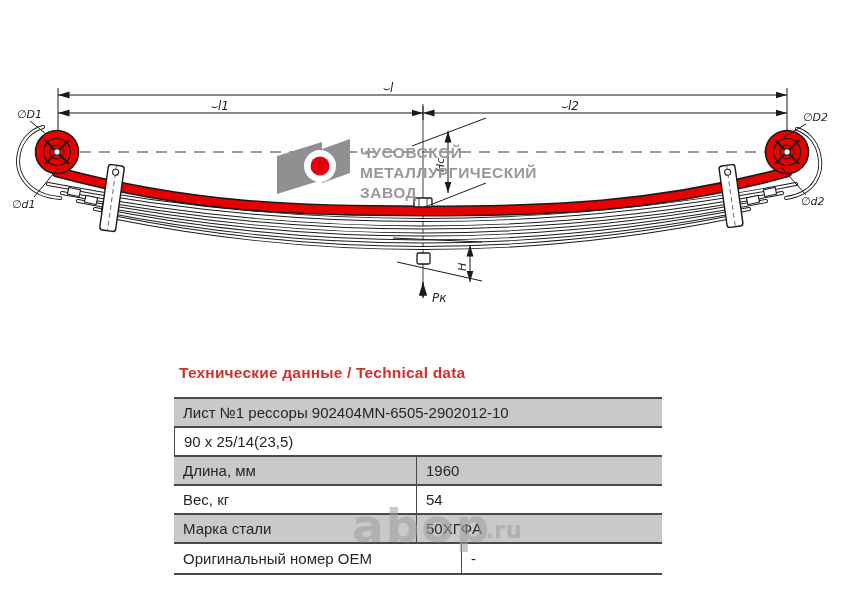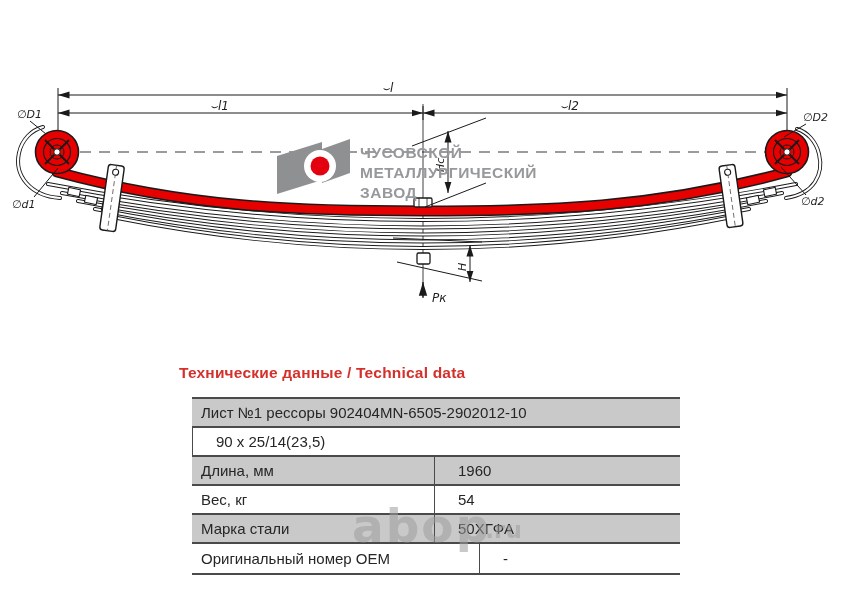--- a/index.html
+++ b/index.html
@@ -14,30 +14,30 @@
   .dlabel { font-family:"DejaVu Sans", sans-serif; font-style:italic; font-size:12px; fill:#1f1f1f; }
   .dlabel-sm { font-family:"DejaVu Sans", sans-serif; font-style:italic; font-size:11px; fill:#1f1f1f; }
   .logo-text { font-family:"Liberation Sans", sans-serif; font-weight:bold; font-size:15.5px; fill:#96989b; letter-spacing:0.5px; }
 
   
   .table-title {
     position:absolute; left:179px; top:364px; width:488px;
     font-size:15.5px; font-weight:bold; color:#d4302c; letter-spacing:0.2px;
   }
   .tech-table {
-    position:absolute; left:192px; top:397px; width:488px;
+    position:absolute; left:174px; top:397px; width:488px;
     border-top:2px solid #4a4a4a; border-bottom:2px solid #4a4a4a;
     font-size:15px; color:#262626;
   }
   .t-row { display:flex; height:29px; border-bottom:2px solid #4a4a4a; align-items:center; }
   .t-row:last-child { border-bottom:none;gap:45px; }
   .t-row.shade { background:#c9c9c9; }
   .t-cell-full { padding:0 9px; width:100%; }
   .t-cell-label { width:242px; padding:0 9px; align-self:stretch; display:flex; align-items:center; }
-  .t-cell-value { flex:1; padding:0 23px; border-left:1.5px solid #4a4a4a; align-self:stretch; display:flex; align-items:center;text-align:right; }
+  .t-cell-value { flex:1; padding:0 9px; border-left:1.5px solid #4a4a4a; align-self:stretch; display:flex; align-items:center;text-align:right; }
 
   
   .watermark {
     position:absolute; left:352px; top:498px; pointer-events:none;
     color:#9e9e9e; opacity:0.55; font-weight:bold;
     font-family:"DejaVu Sans", sans-serif; white-space:nowrap; z-index:5;
   }
   .wm-main { font-size:47px; letter-spacing:2px; }
   .wm-suffix { font-size:23px; position:relative; left:-6px; top:-4px; }
 </style>

